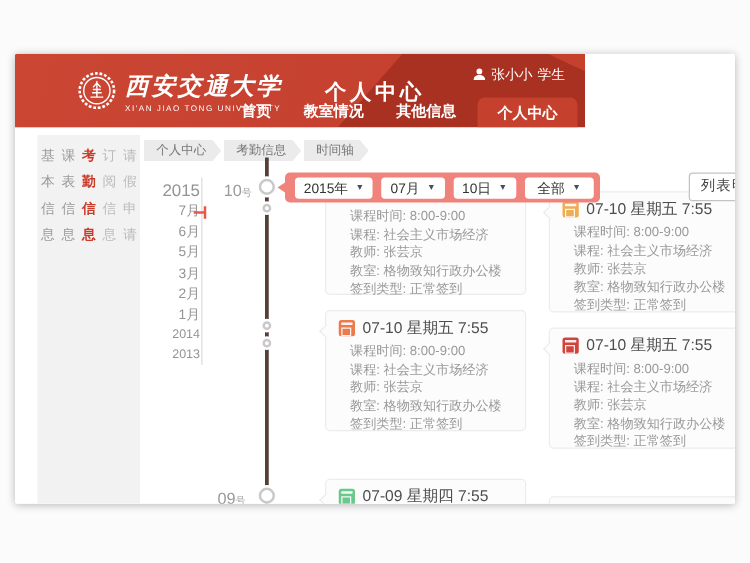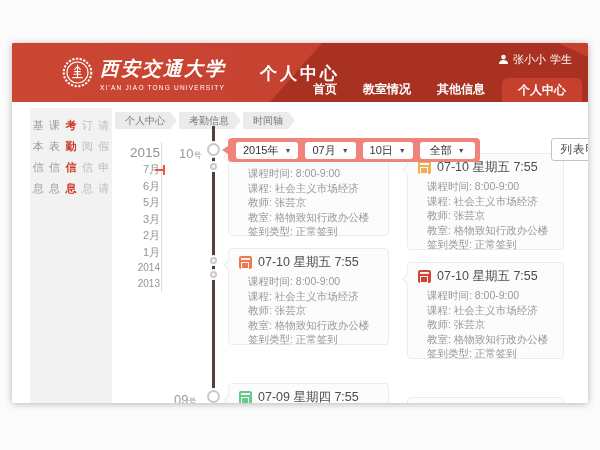--- a/index.html
+++ b/index.html
@@ -7,21 +7,21 @@
   body {
     font-family:"Liberation Sans","DejaVu Sans",sans-serif;
     background:#fbfbfb; position:relative; overflow:hidden;
   }
   .window {
     position:absolute; left:12px; top:43px; width:576px; height:360px;
     background:#fff; border-radius:2px; overflow:hidden;
     box-shadow:0 1px 7px rgba(0,0,0,.28);
   }
   
-  .header { position:absolute; left:0; top:0; width:576px; height:59px; background:#a93122; }
+  .header { position:absolute; left:0; top:0; width:456px; height:59px; background:#a93122; }
   .header-bright { position:absolute; inset:0; background:linear-gradient(105deg,#cb4734,#c23d2c); 
     clip-path:polygon(0 0,310px 0,258px 100%,0 100%); }
   .header-sliver { position:absolute; right:0; top:0; width:30px; height:14px; background:#c5412e;
     clip-path:polygon(0 0,100% 0,100% 100%); }
   .logo { position:absolute; left:50px; top:14px; width:31px; height:31px; }
   .uni-block { position:absolute; left:88px; top:13px; color:#fff; }
   .uni-cn { font-family:"DejaVu Serif","Liberation Serif",serif; font-style:italic; font-weight:bold;
     font-size:19px; letter-spacing:2px; white-space:nowrap; }
   .uni-en { font-size:6.5px; letter-spacing:1.2px; margin-top:2px; white-space:nowrap; }
   .app-title { position:absolute; left:248px; top:19px; color:#fff; font-size:17px; font-weight:bold;
@@ -70,21 +70,21 @@
     border-top:4px solid transparent; border-bottom:4px solid transparent; border-right:6px solid #f0847c; }
   .dropdown { background:#fff; border-radius:3px; height:17px; display:flex; align-items:center;
     padding:0 7px; font-size:11px; color:#333; cursor:pointer; white-space:nowrap; }
   .dd-wide { padding:0 10px; }
   .chevron { font-size:7px; color:#3f5061; margin-left:6px; }
   .btn-list-detail { position:absolute; left:495px; top:36px; width:69px; height:23px; background:#fff;
     border:1px solid #c3c3c3; border-radius:3px; font-size:11.5px; color:#444; text-align:center;
     line-height:21px; z-index:6; cursor:pointer; letter-spacing:1px;margin-left:44px; }
   
   .card { position:absolute; background:#fcfcfc; border:1px solid #ececec; border-radius:4px;
-    padding:5px 10px; }
+    padding:5px 10px;margin-left:32px; }
   .card::before { content:""; position:absolute; left:-4px; top:12px; width:7px; height:7px;
     background:#fcfcfc; border-left:1px solid #ececec; border-bottom:1px solid #ececec;
     transform:rotate(45deg); }
   .card-head { display:flex; align-items:center; gap:6px; height:16px; }
   .card-icon { width:13px; height:13px; border-radius:2px; position:relative; flex:none; }
   .card-icon::before { content:""; position:absolute; left:2px; top:2px; width:9px; height:2px; background:rgba(255,255,255,.9); }
   .card-icon::after { content:""; position:absolute; left:2px; top:6px; width:6px; height:5px;
     border:1px solid rgba(255,255,255,.9); }
   .card-date { font-size:12.5px; color:#4e4e4e; white-space:nowrap; }
   .card-fields { margin-top:4px; padding-left:9px; }

